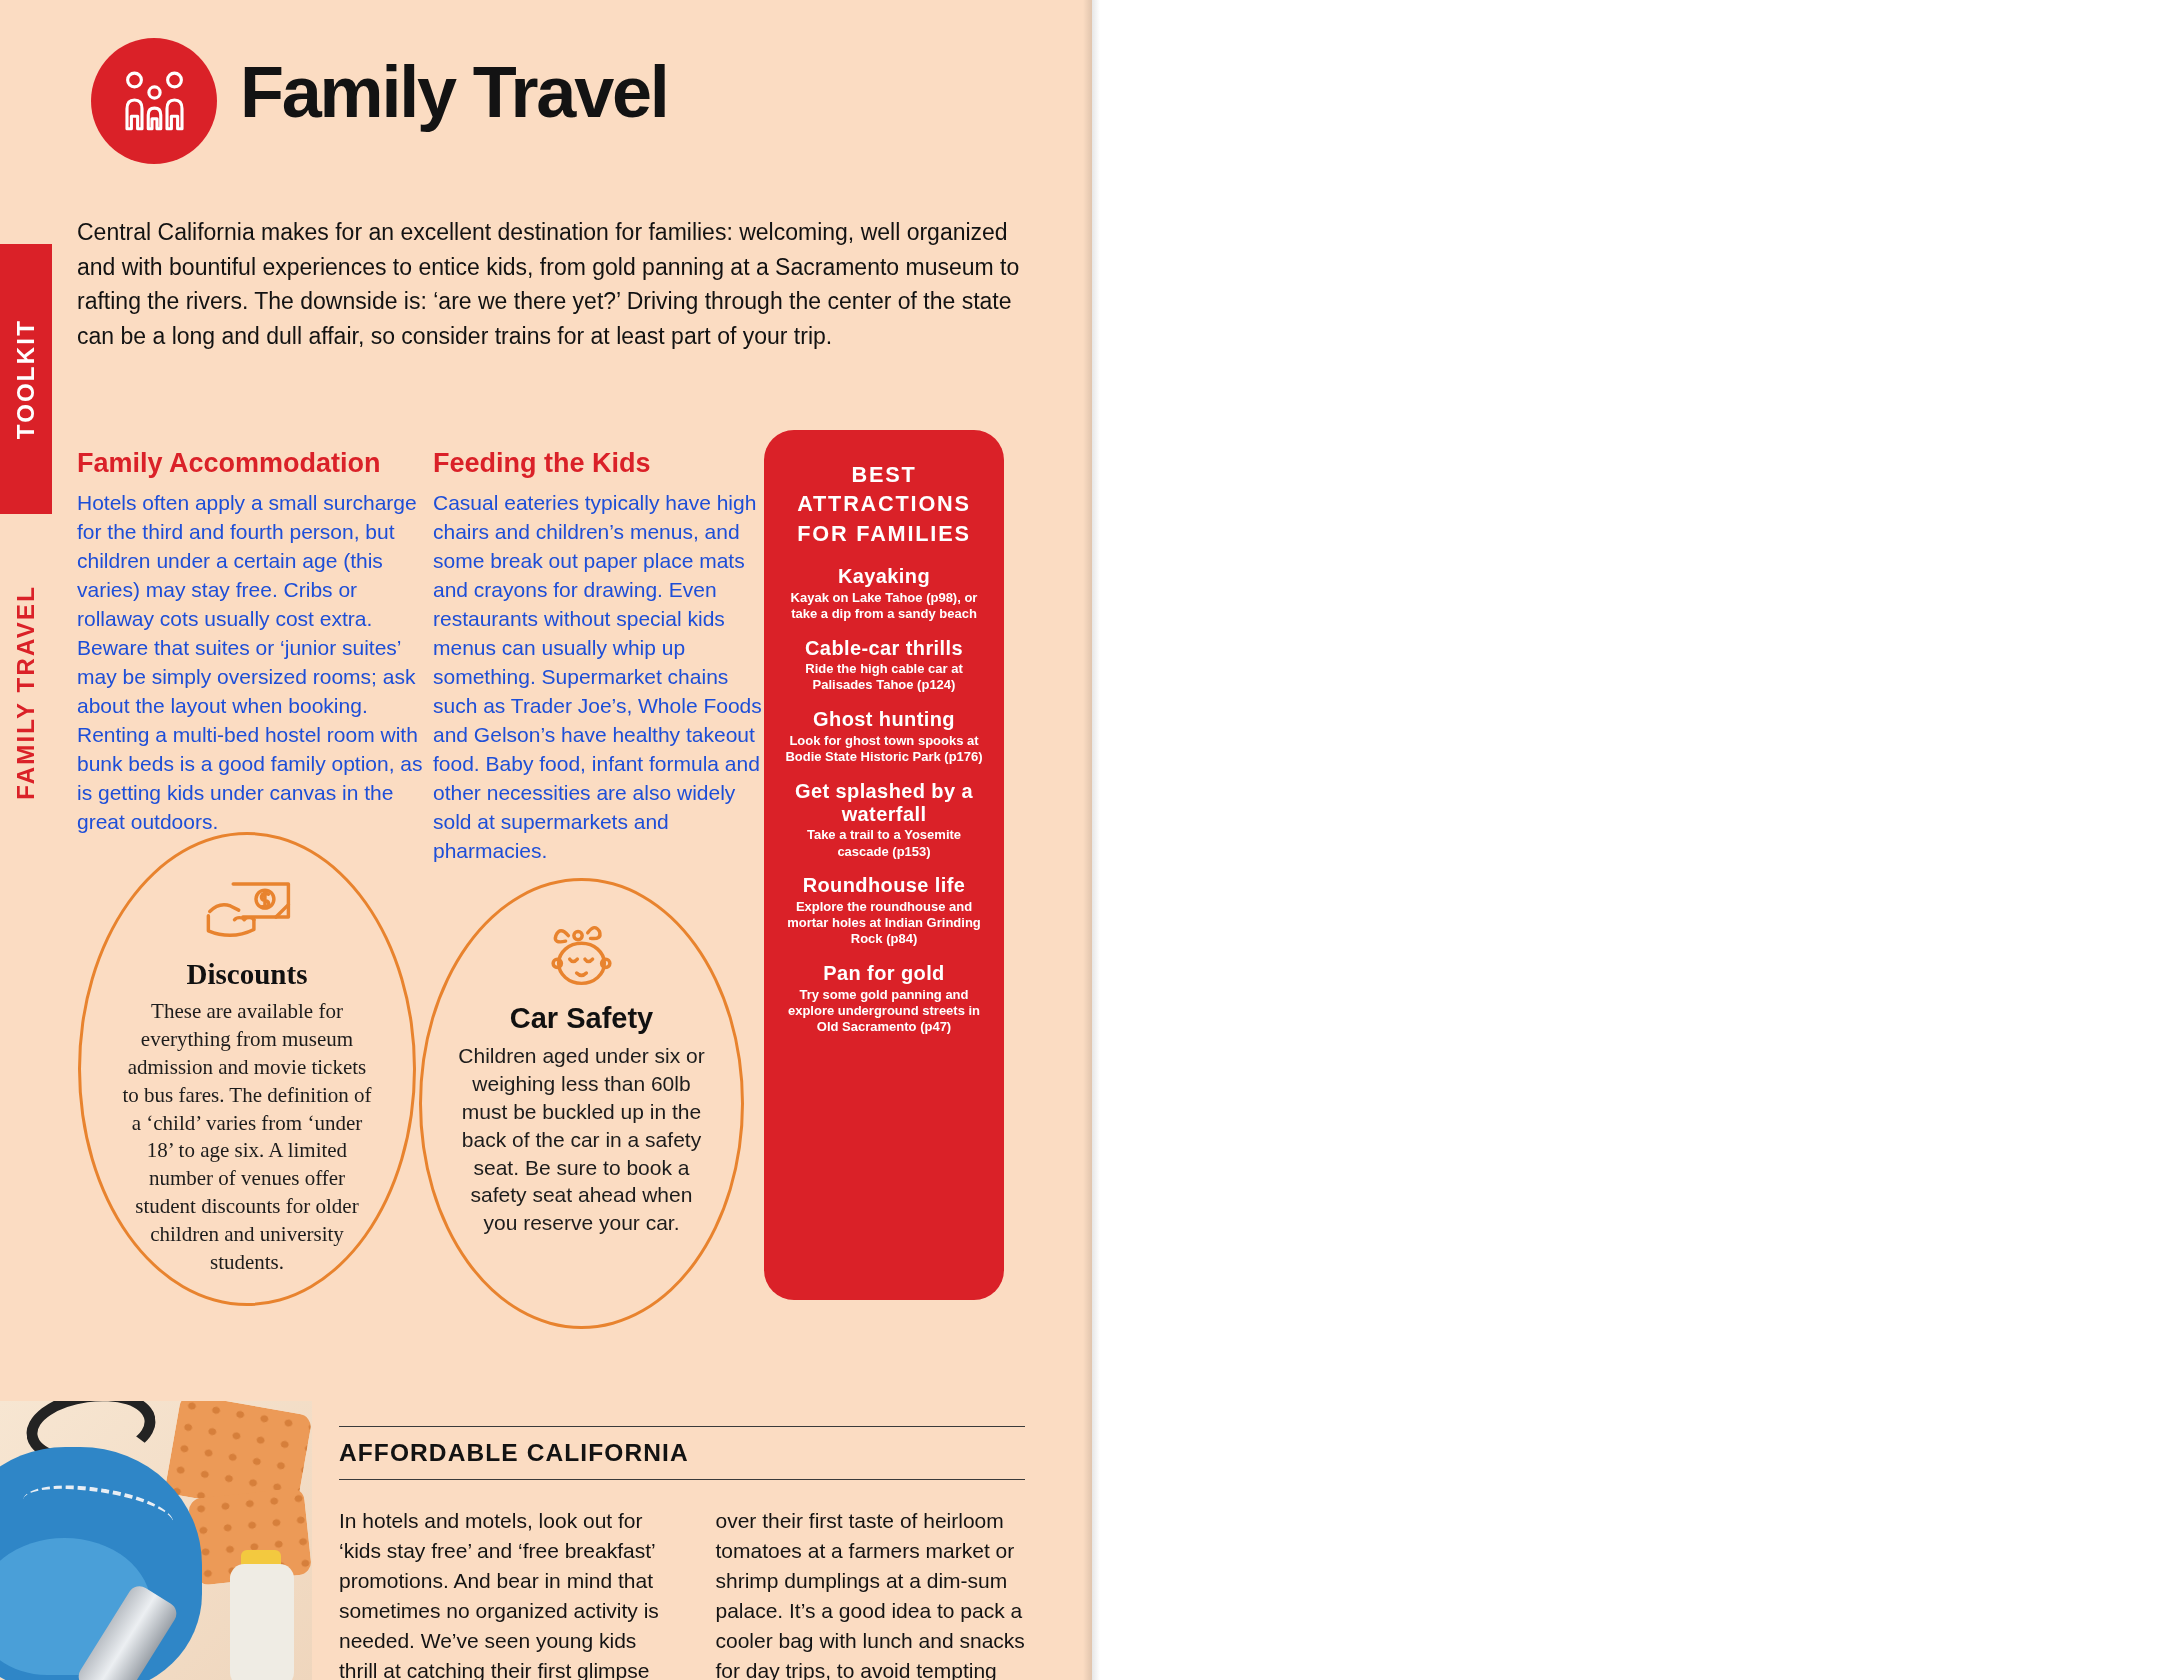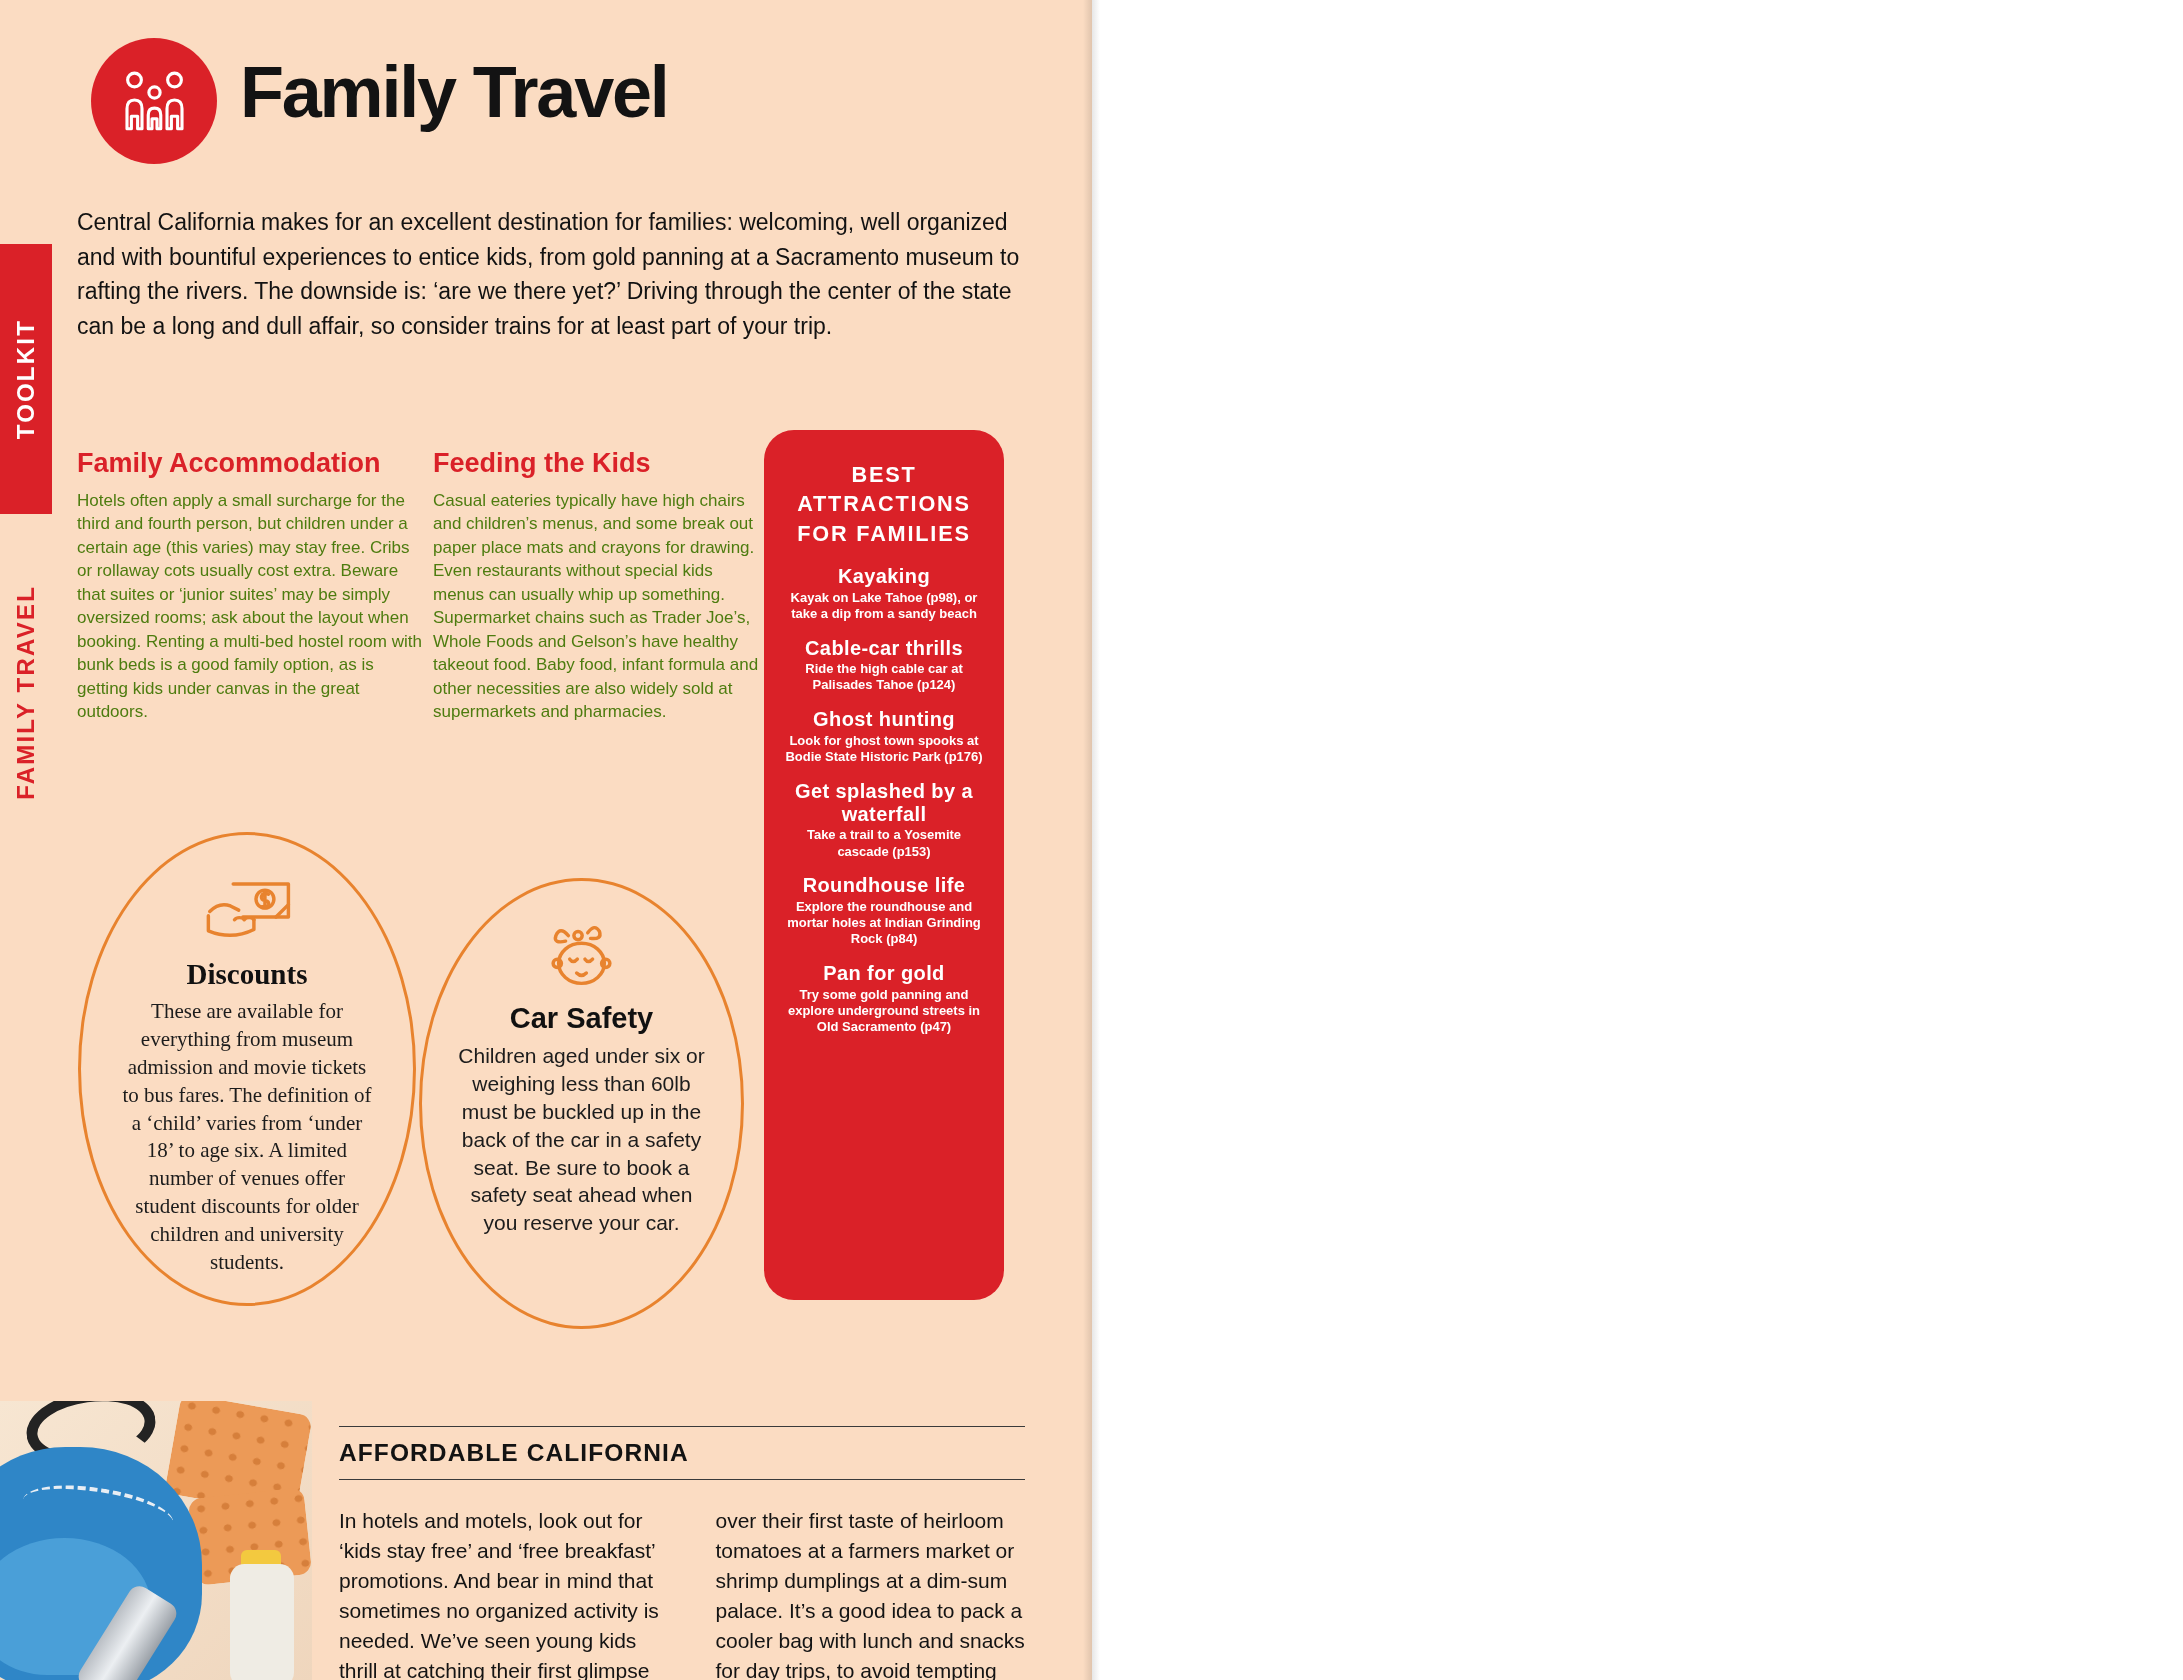--- a/index.html
+++ b/index.html
@@ -20,27 +20,27 @@
   .side-label-left{left:0;top:526px;width:52px;height:332px;}
 
   
   .header-circle{position:absolute;width:126px;height:126px;border-radius:50%;background:#da2128;
                  display:flex;align-items:center;justify-content:center;}
   .hc-left{left:91px;top:38px;}
   .page-title{position:absolute;font-size:72px;font-weight:600;letter-spacing:-2.2px;color:#131313;white-space:nowrap;}
   .pt-left{left:240px;top:51px;}
 
   
-  .intro{position:absolute;left:77px;top:205px;width:947px;font-size:23px;line-height:1.5;
+  .intro{position:absolute;left:77px;top:215px;width:947px;font-size:23px;line-height:1.5;
          font-weight:500;color:#121212;}
   .col{position:absolute;top:432px;}
   .col-1{left:77px;width:349px;}
   .col-2{left:433px;width:332px;}
   .col h3{margin:16px 0 10px 0;font-size:27px;color:#da2128;}
-  .col p{margin:0;font-size:17px;line-height:1.38;color:#4d7c0f;}
+  .col p{margin:0;font-size:21px;line-height:1.38;color:#1d4ed8;}
 
   .redbox{position:absolute;left:764px;top:430px;width:240px;height:870px;background:#da2128;
           border-radius:30px;color:#fff;box-sizing:border-box;padding:30px 19px 21.7px;text-align:center;}
   .redbox .rb-title{font-size:21.7px;font-weight:bold;letter-spacing:1.8px;line-height:1.35;margin:0 0 17.3px 0;}
   .rb-item{margin:0 0 14.4px 0;}
   .rb-item h4{margin:0 0 1.4px 0;font-size:20px;letter-spacing:0.4px;}
   .rb-item p{margin:0;font-size:13px;line-height:1.26;font-weight:bold;}
 
   .oval{position:absolute;border:3.6px solid #e8832e;box-sizing:border-box;text-align:center;}
   .oval-discounts{left:78px;top:832px;width:338px;height:474px;border-radius:50%;padding:42px 39px 0;font-family:Liberation Serif, serif;}

